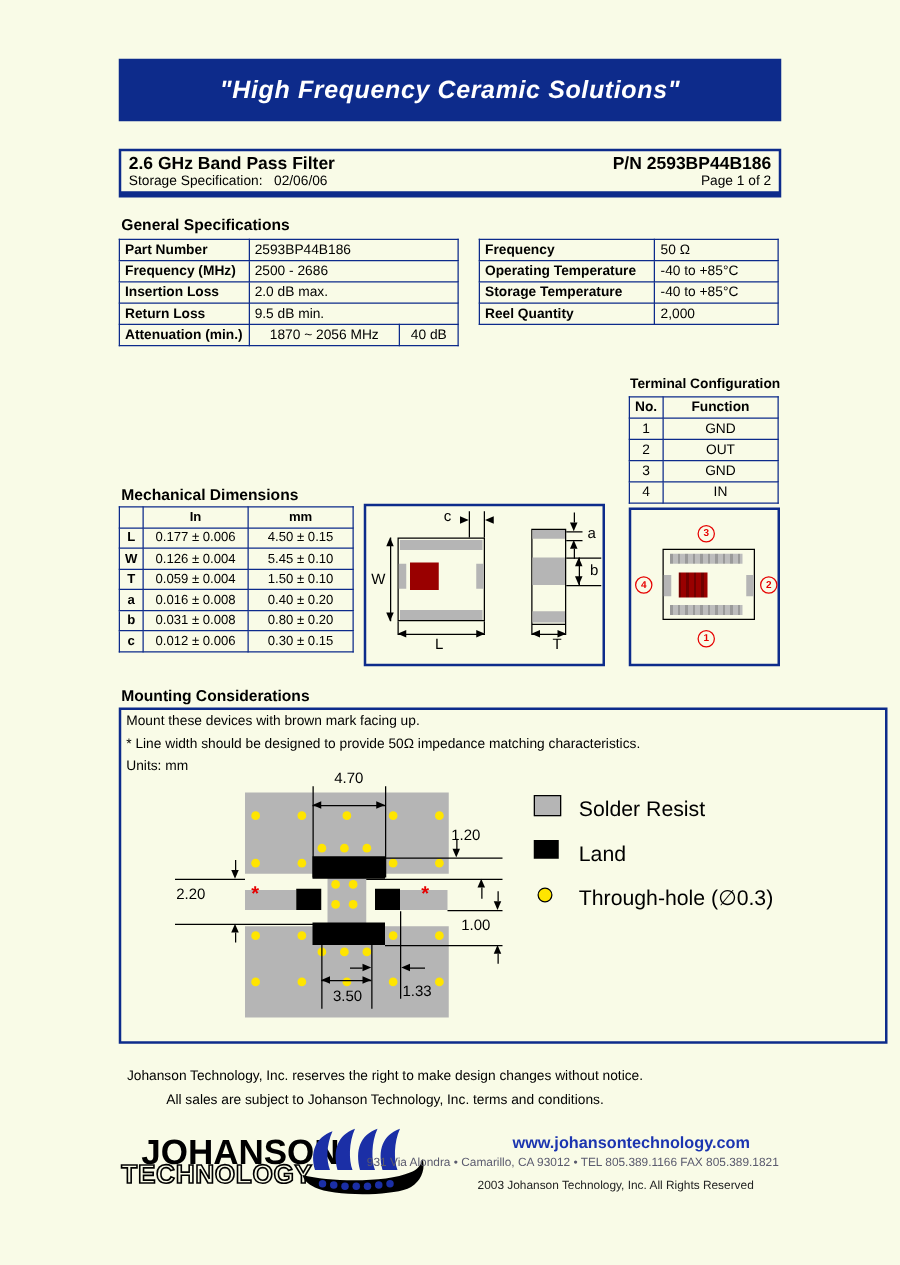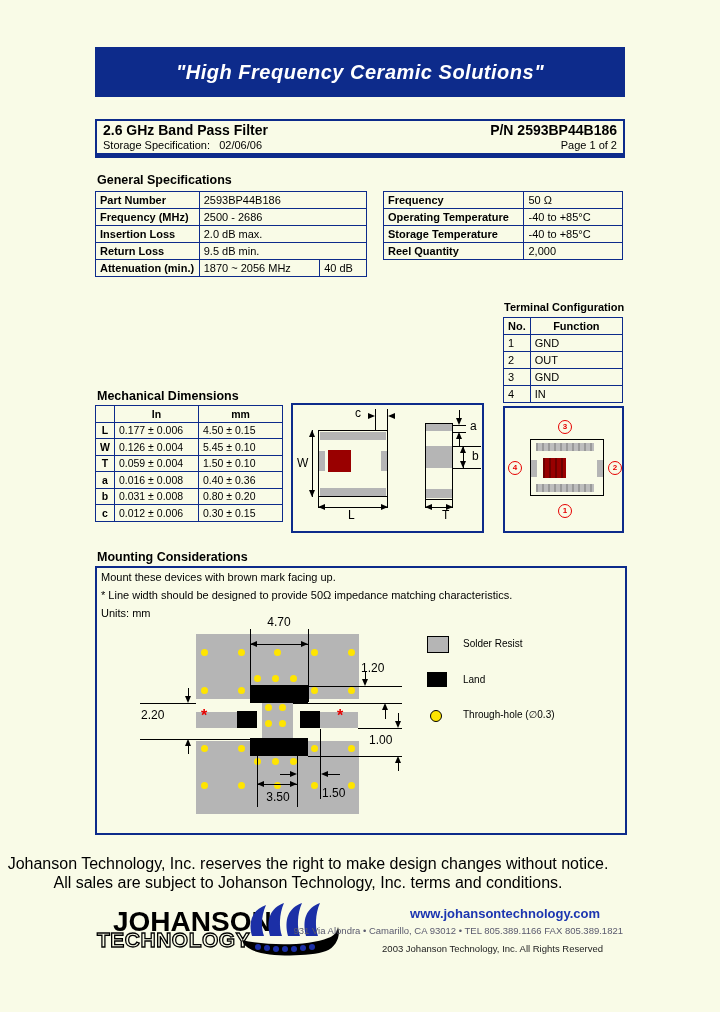--- a/index.html
+++ b/index.html
@@ -17,21 +17,21 @@
   .tb-r2{display:flex;justify-content:space-between;font-size:11px;line-height:13px;}
 
   
   .sect-h{font-weight:bold;font-size:12.5px;white-space:nowrap;}
 
   
   table.spec{position:absolute;border-collapse:collapse;font-size:11px;}
   table.spec td{border:1.5px solid #0d2b8b;height:16px;padding:0 4px;}
   td.lbl{font-weight:bold;}
   td.vind{padding-left:16px;}
-  td.ctr{padding:0 2px;}
+  td.ctr{text-align:center;padding:0 2px;}
   table.mech{font-size:10.5px;}
   table.mech td{height:15.5px;}
   td.hd{font-weight:bold;text-align:center;}
 
   
   .dbox{box-sizing:border-box;border:2px solid #0d2b8b;background:#f9fbe7;}
   .ln{position:absolute;background:#000;}
   .tri{position:absolute;width:0;height:0;}
   .tu{border-left:3px solid transparent;border-right:3px solid transparent;border-bottom:7px solid #000;}
   .td{border-left:3px solid transparent;border-right:3px solid transparent;border-top:7px solid #000;}
@@ -43,24 +43,24 @@
   .hatch-r{background:repeating-linear-gradient(90deg,#6f0000 0 2px,#990000 2px 6px);}
   .pin{position:absolute;width:12px;height:12px;border:1px solid #e60000;border-radius:50%;
        color:#e60000;font-size:8px;line-height:12px;text-align:center;font-weight:bold;}
   .outline1{box-sizing:border-box;border:1px solid #000;}
 
   
   .sr{position:absolute;background:#b5b5b5;}
   .landblk{position:absolute;background:#000;}
   .dot{position:absolute;width:7px;height:7px;border-radius:50%;background:#ffe500;}
   .ast{position:absolute;color:#e60000;font-size:16px;font-weight:bold;line-height:16px;}
-  .leg-lab{position:absolute;font-size:10px;}
-
-  
-  .notice{left:0;width:616px;text-align:center;font-size:16px;}
+  .leg-lab{position:absolute;font-size:17px;}
+
+  
+  .notice{left:0;width:616px;text-align:center;font-size:11px;}
   .logo1{font-size:28px;font-weight:bold;letter-spacing:0px;}
   .logo2{font-size:21px;font-weight:bold;color:#f9fbe7;-webkit-text-stroke:1.3px #000;letter-spacing:.5px;}
   .site{font-size:13px;font-weight:bold;color:#1c35b0;}
   .addr{font-size:9.5px;color:#5a5a6e;}
   .copy{font-size:9.5px;color:#222;}
 </style>
 </head>
 <body>
 
 <div class="page">
@@ -194,21 +194,21 @@
       <td class="ctr">5.45  ±  0.10</td>
         </tr>
     <tr>
       <td class="hd">T</td>
       <td class="ctr">0.059  ±  0.004</td>
       <td class="ctr">1.50  ±  0.10</td>
         </tr>
     <tr>
       <td class="hd">a</td>
       <td class="ctr">0.016  ±  0.008</td>
-      <td class="ctr">0.40  ±  0.36</td>
+      <td class="ctr">0.40  ±  0.20</td>
         </tr>
     <tr>
       <td class="hd">b</td>
       <td class="ctr">0.031  ±  0.008</td>
       <td class="ctr">0.80  ±  0.20</td>
         </tr>
     <tr>
       <td class="hd">c</td>
       <td class="ctr">0.012  ±  0.006</td>
       <td class="ctr">0.30  ±  0.15</td>
@@ -278,21 +278,21 @@
     <div class="abs gray" style="left:26px;top:52px;width:6px;height:17px;"></div>
     <div class="abs gray" style="left:92px;top:52px;width:6px;height:17px;"></div>
     <div class="abs hatch-r" style="left:38px;top:50px;width:23px;height:20px;"></div>
     <div class="pin" style="left:53px;top:12px;">3</div>
     <div class="pin" style="left:3px;top:53px;">4</div>
     <div class="pin" style="left:103px;top:53px;">2</div>
     <div class="pin" style="left:53px;top:96px;">1</div>
   </div>
 
   <div class="abs sect-h" style="left:97px;top:550px;">Mounting Considerations</div>
-  <div class="abs dbox" style="left:95px;top:566px;width:532px;height:269px;">
+  <div class="abs dbox" style="left:95px;top:566px;width:615px;height:269px;">
     <div class="abs" style="left:4px;top:3px;font-size:11px;">Mount these devices with brown mark facing up.</div>
     <div class="abs" style="left:4px;top:21px;font-size:11px;">* Line width should be designed to provide 50Ω impedance matching characteristics.</div>
     <div class="abs" style="left:4px;top:39px;font-size:11px;">Units: mm</div>
 
     <div class="sr" style="left:99px;top:66px;width:163px;height:65px;"></div>
     <div class="sr" style="left:99px;top:173px;width:163px;height:73px;"></div>
     <div class="sr" style="left:99px;top:144px;width:41px;height:16px;"></div>
     <div class="sr" style="left:223px;top:144px;width:38px;height:16px;"></div>
     <div class="sr" style="left:165px;top:131px;width:31px;height:41px;"></div>
     <div class="landblk" style="left:153px;top:117px;width:58px;height:18px;"></div>
@@ -363,21 +363,21 @@
     <div class="tri tu" style="left:298px;top:188px;"></div>
     <div class="ln" style="left:301px;top:195px;width:1px;height:8px;"></div>
 
     <div class="dimlab" style="left:163px;top:222px;width:36px;text-align:center;">3.50</div>
     <div class="ln" style="left:160px;top:188px;width:1px;height:51px;"></div>
     <div class="ln" style="left:200px;top:188px;width:1px;height:51px;"></div>
     <div class="ln" style="left:160px;top:216px;width:40px;height:1px;"></div>
     <div class="tri tl" style="left:160px;top:213px;"></div>
     <div class="tri tr" style="left:193px;top:213px;"></div>
 
-    <div class="dimlab" style="left:225px;top:218px;">1.50</div>
+    <div class="dimlab" style="left:225px;top:218px;">1.33</div>
     <div class="ln" style="left:223px;top:161px;width:1px;height:70px;"></div>
     <div class="ln" style="left:183px;top:206px;width:10px;height:1px;"></div>
     <div class="tri tr" style="left:193px;top:203px;"></div>
     <div class="tri tl" style="left:224px;top:203px;"></div>
     <div class="ln" style="left:231px;top:206px;width:12px;height:1px;"></div>
 
     <div class="abs" style="left:330px;top:68px;width:20px;height:15px;background:#b5b5b5;border:1px solid #000;"></div>
     <div class="leg-lab" style="left:366px;top:70px;">Solder Resist</div>
     <div class="abs" style="left:330px;top:104px;width:20px;height:15px;background:#000;"></div>
     <div class="leg-lab" style="left:366px;top:106px;">Land</div>

